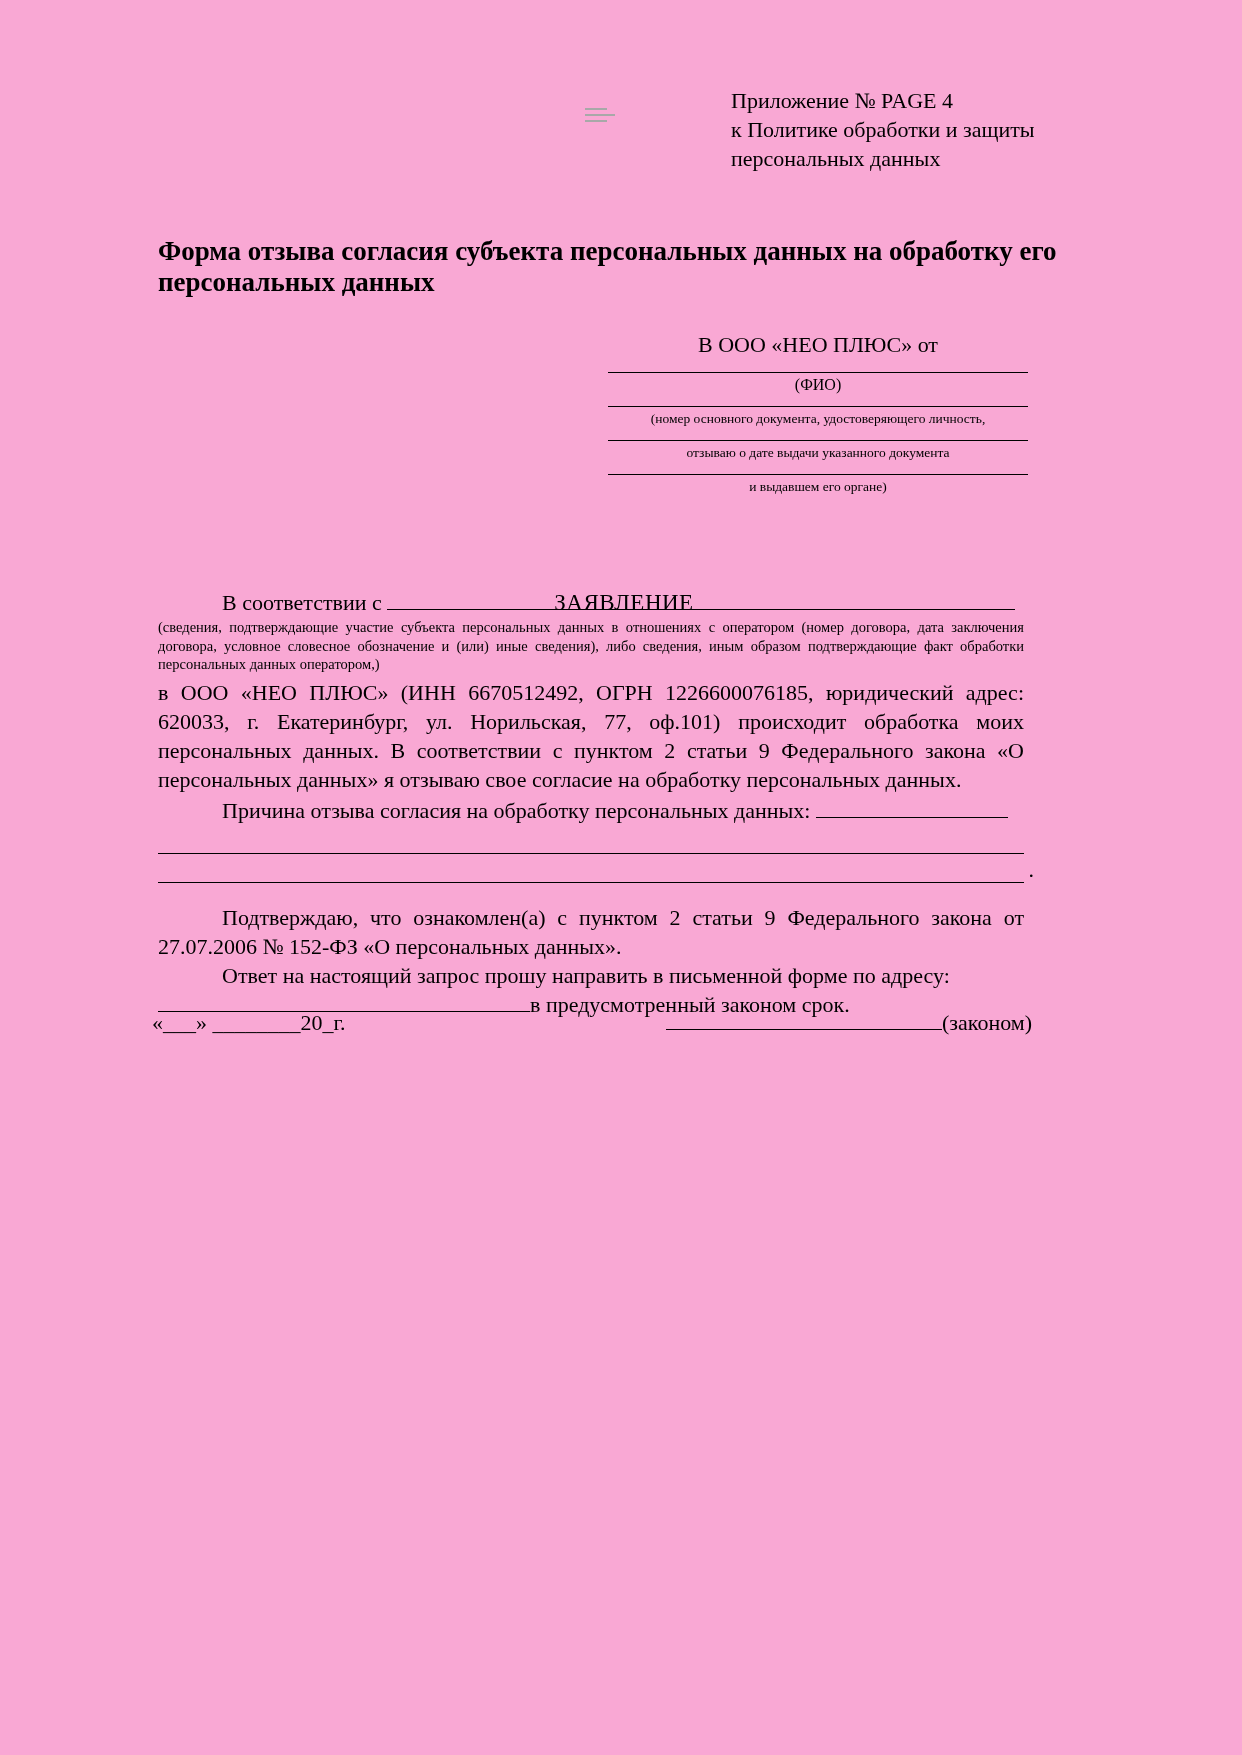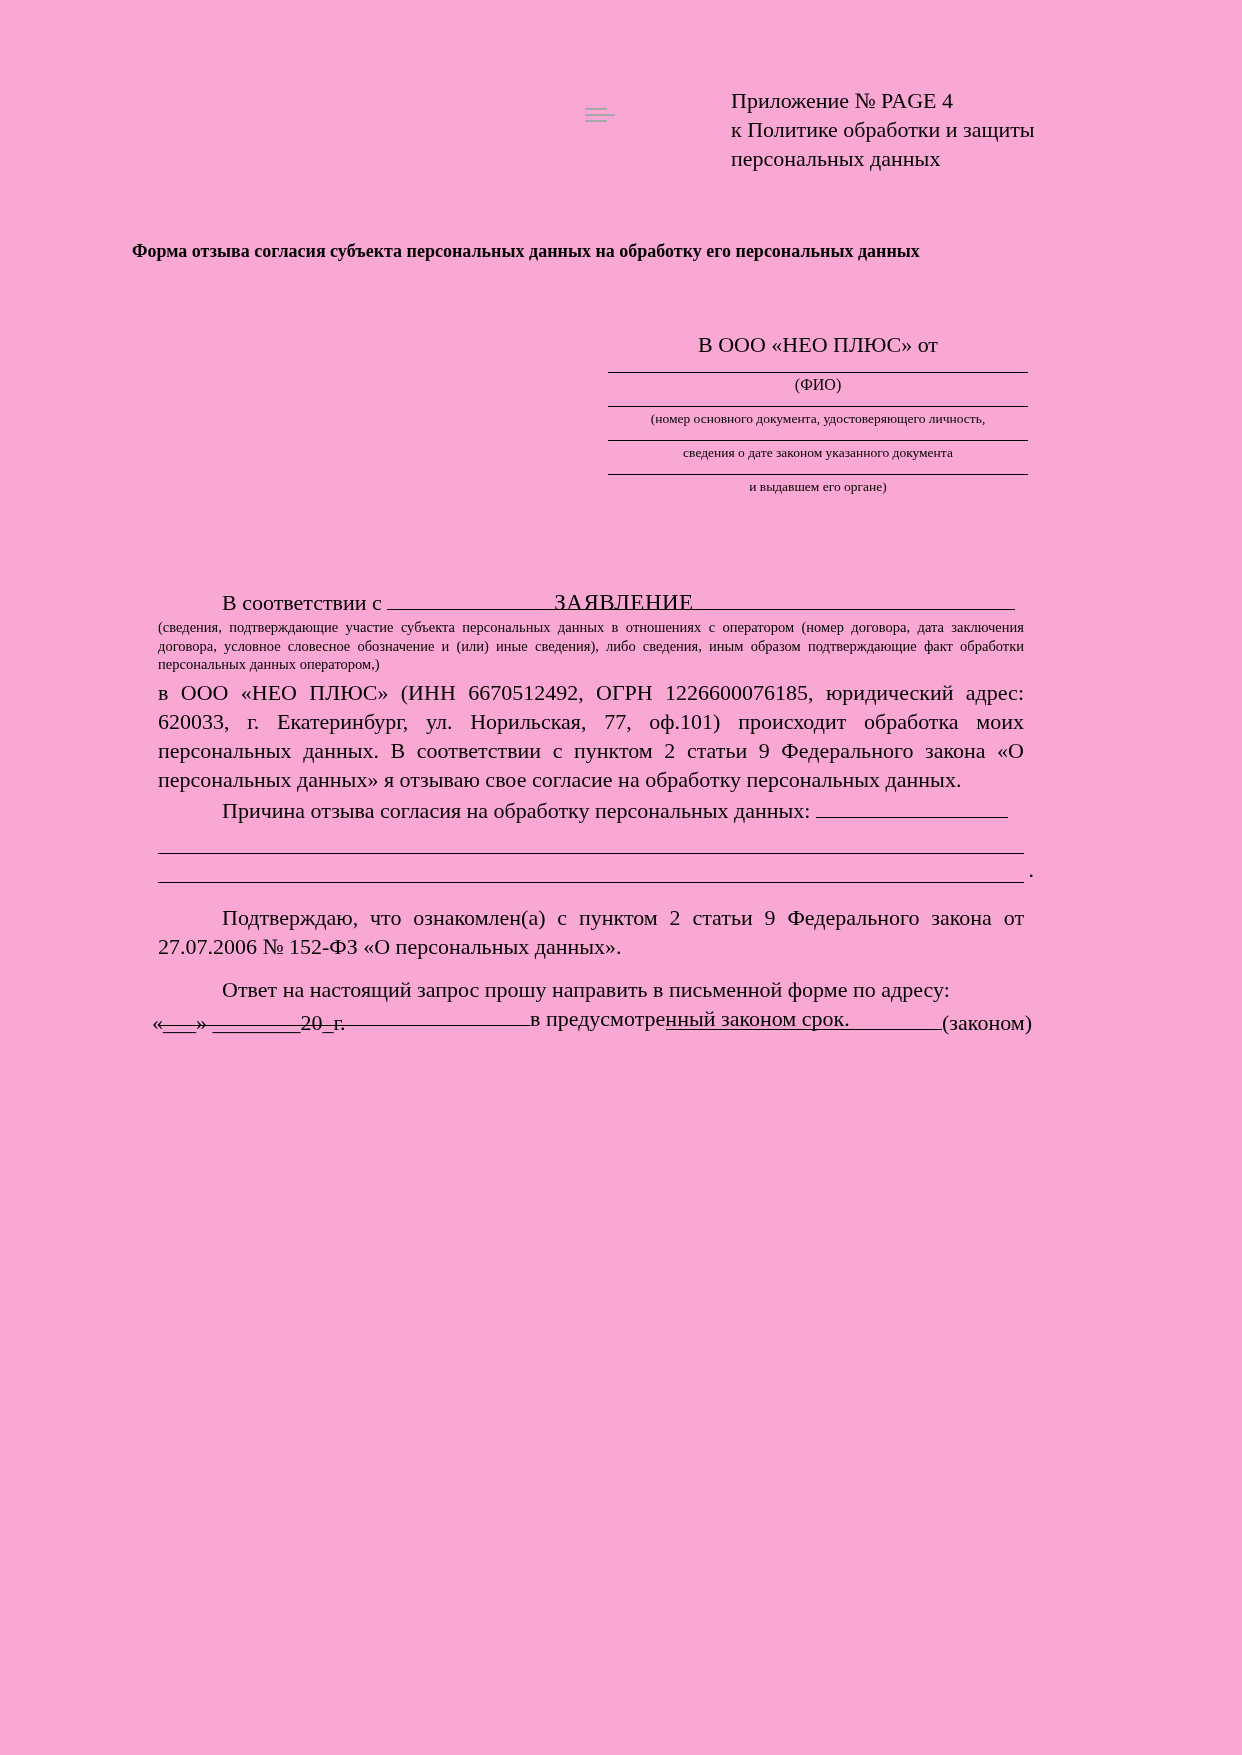--- a/index.html
+++ b/index.html
@@ -50,24 +50,24 @@
   .header-lines {
     margin-left: 146px;
     font-size: 22px;
     line-height: 29px;
   }
 
   
   .title {
     position: absolute;
     top: 236px;
-    left: 132px;
+    left: 158px;
     width: 938px;
     font-weight: bold;
-    font-size: 18px;
+    font-size: 27px;
     line-height: 31px;
   }
 
   
   .addressee {
     position: absolute;
     top: 332px;
     left: 608px;
     width: 420px;
     font-size: 22px;
@@ -118,21 +118,21 @@
     vertical-align: baseline;
     height: 20px;
   }
   .small-note {
     font-size: 14.5px;
     line-height: 18.5px;
     text-align: justify;
     margin-top: 1px;
   }
   .para {
-    margin-top: 14px;
+    margin-top: 0;
     text-align: justify;
   }
   .blank-line {
     border-bottom: 1.5px solid #000;
     height: 28px;
   }
   .blank-line.last { position: relative; }
   .blank-line.last .dot {
     position: absolute;
     right: -10px;
@@ -190,21 +190,21 @@
 
   <div class="addressee">
     <div class="to-line">В ООО «НЕО ПЛЮС» от</div>
     <div class="rule"></div>
     <div class="cap big">(ФИО)</div>
     <div class="gap-10"></div>
     <div class="rule"></div>
     <div class="cap">(номер основного документа, удостоверяющего личность,</div>
     <div class="gap-10"></div>
     <div class="rule"></div>
-    <div class="cap">сведения о дате законом указанного документа</div>
+    <div class="cap">отзываю о дате выдачи указанного документа</div>
     <div class="gap-10"></div>
     <div class="rule"></div>
     <div class="cap">и выдавшем его органе)</div>
   </div>
 
   <div class="zayavlenie">ЗАЯВЛЕНИЕ</div>
 
   <div class="body">
 
     <div class="p-indent">

